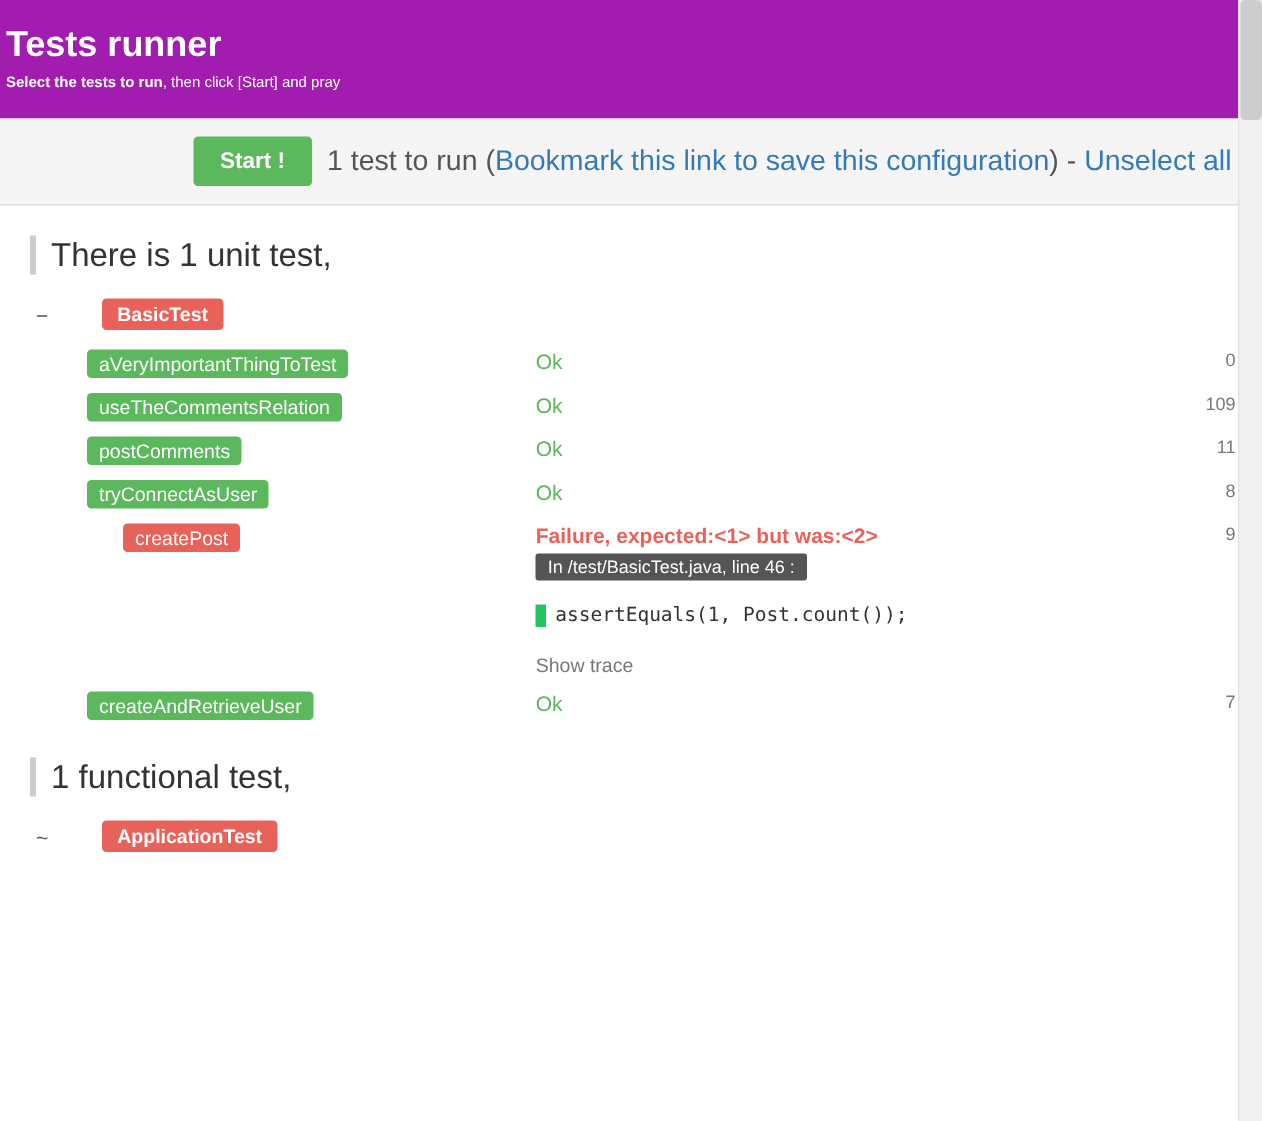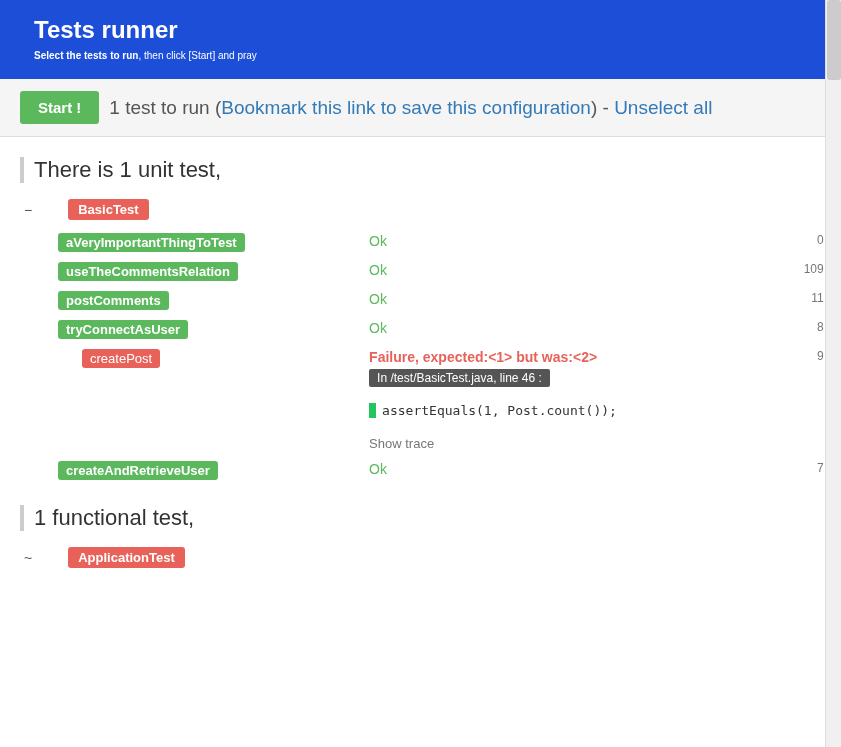--- a/index.html
+++ b/index.html
@@ -1,37 +1,38 @@
 <!DOCTYPE html>
 <html><head>
   <meta charset="utf-8">
   <style>
     * { margin: 0; padding: 0; box-sizing: border-box; }
     body { font-family: Arial, sans-serif; font-size: 14px; color: #333; background: #fff; }
 
     .header {
-      background-color: #1d4ed8;
-      padding: 16px 20px 18px 34px;
+      background-color: #a21caf;
+      padding: 16px 20px 18px 4px;
       color: white;
     }
     .header h1 {
       font-size: 24px;
       font-weight: bold;
       margin-bottom: 6px;
     }
     .header p { font-size: 10px; }
     .header p strong { font-weight: bold; }
 
     .toolbar {
       padding: 12px 20px;
       background: #f5f5f5;
       border-bottom: 1px solid #ddd;
       display: flex;
       align-items: center;
       gap: 10px;
+      justify-content: flex-end;
     }
 
     .start-button {
       background-color: #5cb85c;
       color: white;
       border: none;
       padding: 8px 18px;
       font-size: 15px;
       font-weight: bold;
       cursor: pointer;
@@ -102,21 +103,21 @@
     }
 
     .test-name-badge {
       display: inline-block;
       padding: 2px 8px;
       border-radius: 3px;
       font-size: 13px;
       white-space: nowrap;
     }
 
-    .badge-green { background-color: #5cb85c; color: white; font-weight: bold; }
+    .badge-green { background-color: #5cb85c; color: white; }
     .badge-red { background-color: #e8625a; color: white; margin-left: 24px; }
 
     .result-ok { color: #5cb85c; }
     .result-fail { color: #e8625a; font-weight: bold; }
 
     .timing {
       text-align: right;
       color: #777;
       font-size: 12px;
       white-space: nowrap;

